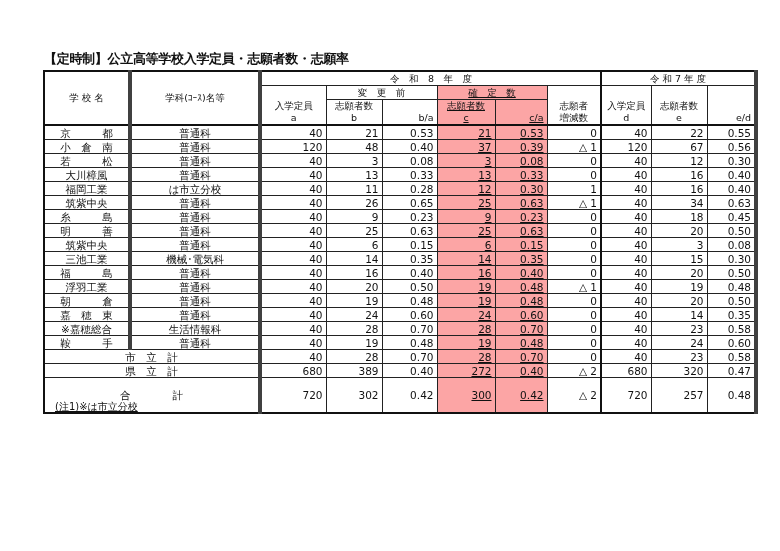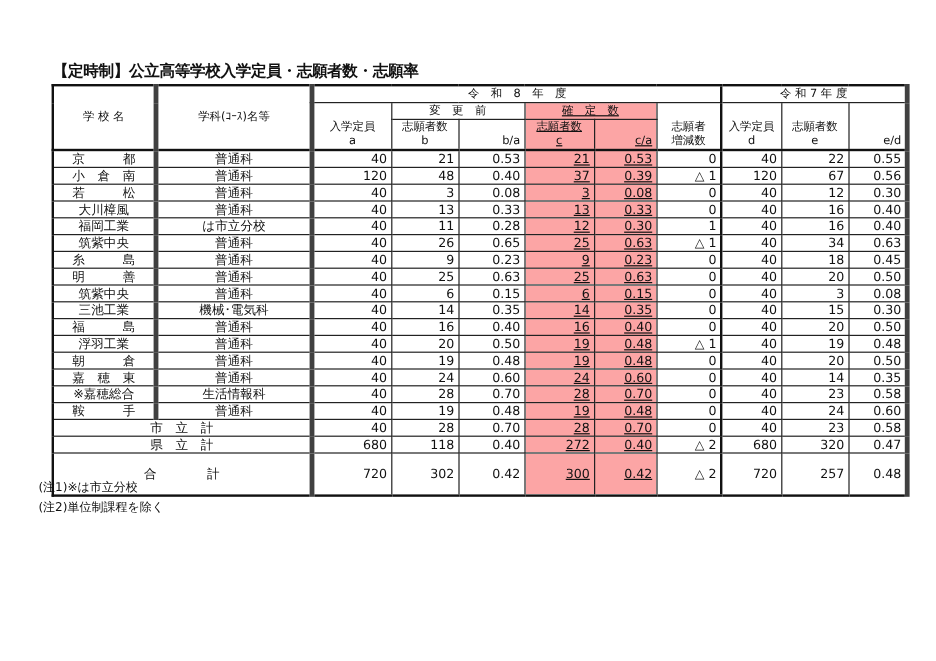--- a/index.html
+++ b/index.html
@@ -9,21 +9,21 @@
   td{border:1px solid #222;padding:0 3px;height:13px;line-height:12px;white-space:nowrap;overflow:hidden;}
   .hdr td{font-size:9.5px;}
   .c{text-align:center;margin-left:16px;}
   .r{text-align:right;}
   .org{background:#fca5a5;text-decoration:underline;}
   .thick-l{border-left:2px solid #111;}
   .thick-r{border-right:4px solid #404040;}
   .thick-t{border-top:2px solid #111;}
   .thick-b{border-bottom:2px solid #111;}
   .total td{height:34px;}
-  .notes{position:absolute;left:32px;top:398px;font-size:10px;line-height:17px;}
+  .notes{position:absolute;left:55px;top:398px;font-size:10px;line-height:17px;text-decoration:underline;}
 </style>
 </head>
 <body>
 
 <div class="title">【定時制】公立高等学校入学定員・志願者数・志願率</div>
 
 <table>
   <colgroup>
     <col style="width:86px">
       <col style="width:130px">
@@ -293,21 +293,21 @@
         <td class="r org">28</td>
         <td class="r org">0.70</td>
         <td class="r">0</td>
         <td class="r thick-l">40</td>
         <td class="r">23</td>
         <td class="r thick-r">0.58</td>
       </tr>
       <tr>
         <td colspan="2" class="c thick-l thick-r">県　立　計</td>
         <td class="r">680</td>
-        <td class="r">118</td>
+        <td class="r">389</td>
         <td class="r">0.40</td>
         <td class="r org">272</td>
         <td class="r org">0.40</td>
         <td class="r">△ 2</td>
         <td class="r thick-l">680</td>
         <td class="r">320</td>
         <td class="r thick-r">0.47</td>
       </tr>
       <tr class="total">
         <td colspan="2" class="c thick-l thick-r thick-b">合　　　　計</td>
@@ -319,14 +319,13 @@
         <td class="r thick-b">△ 2</td>
         <td class="r thick-l thick-b">720</td>
         <td class="r thick-b">257</td>
         <td class="r thick-r thick-b">0.48</td>
       </tr>
     </tbody>
 </table>
 
 <div class="notes">
   <div>(注1)※は市立分校</div>
-  <div>(注2)単位制課程を除く</div>
 </div>
 
 </body></html>

